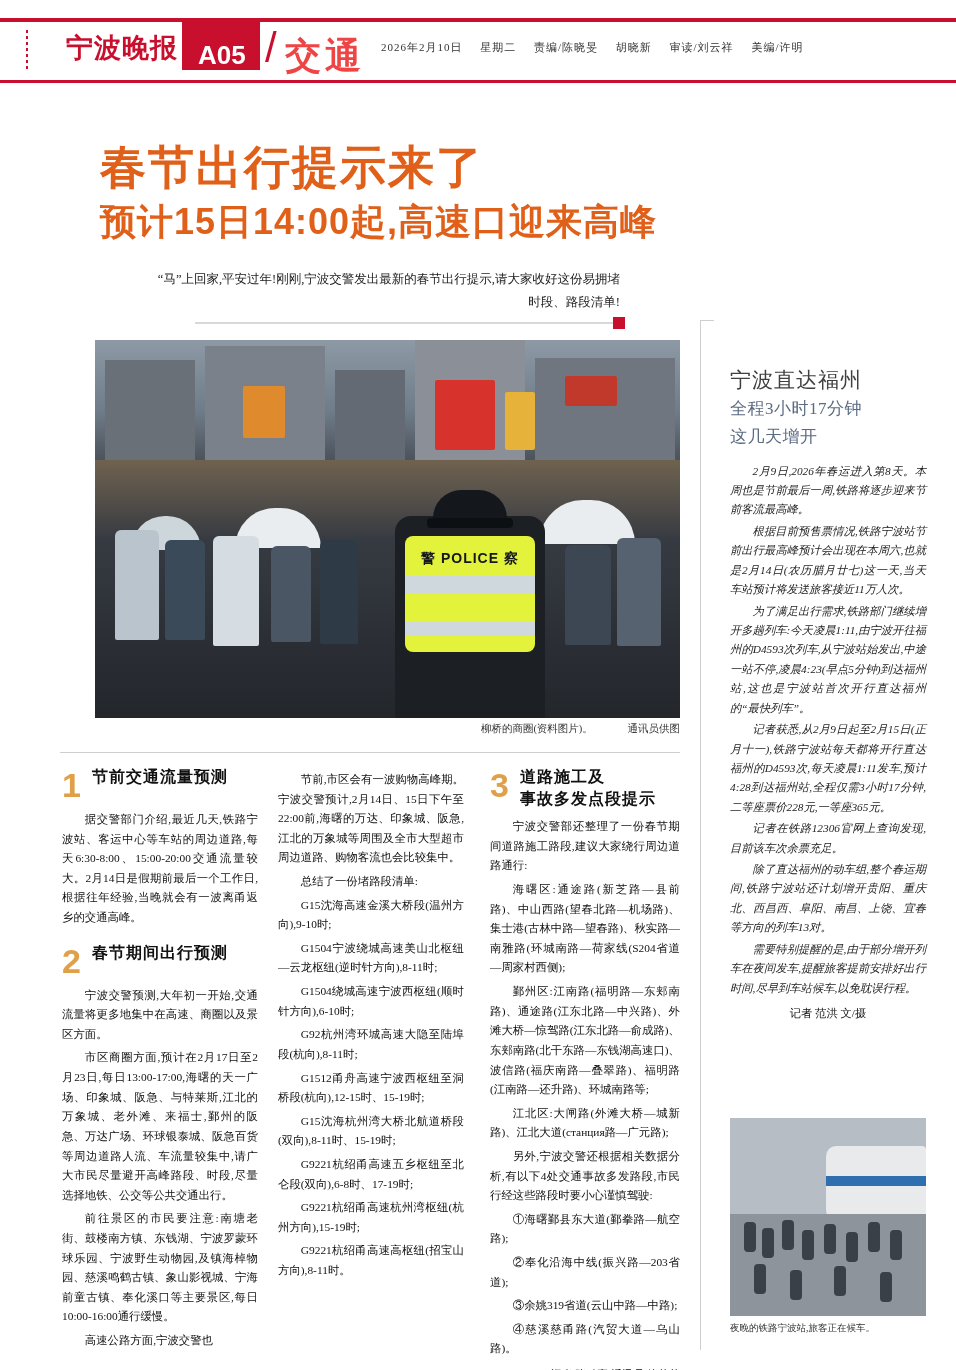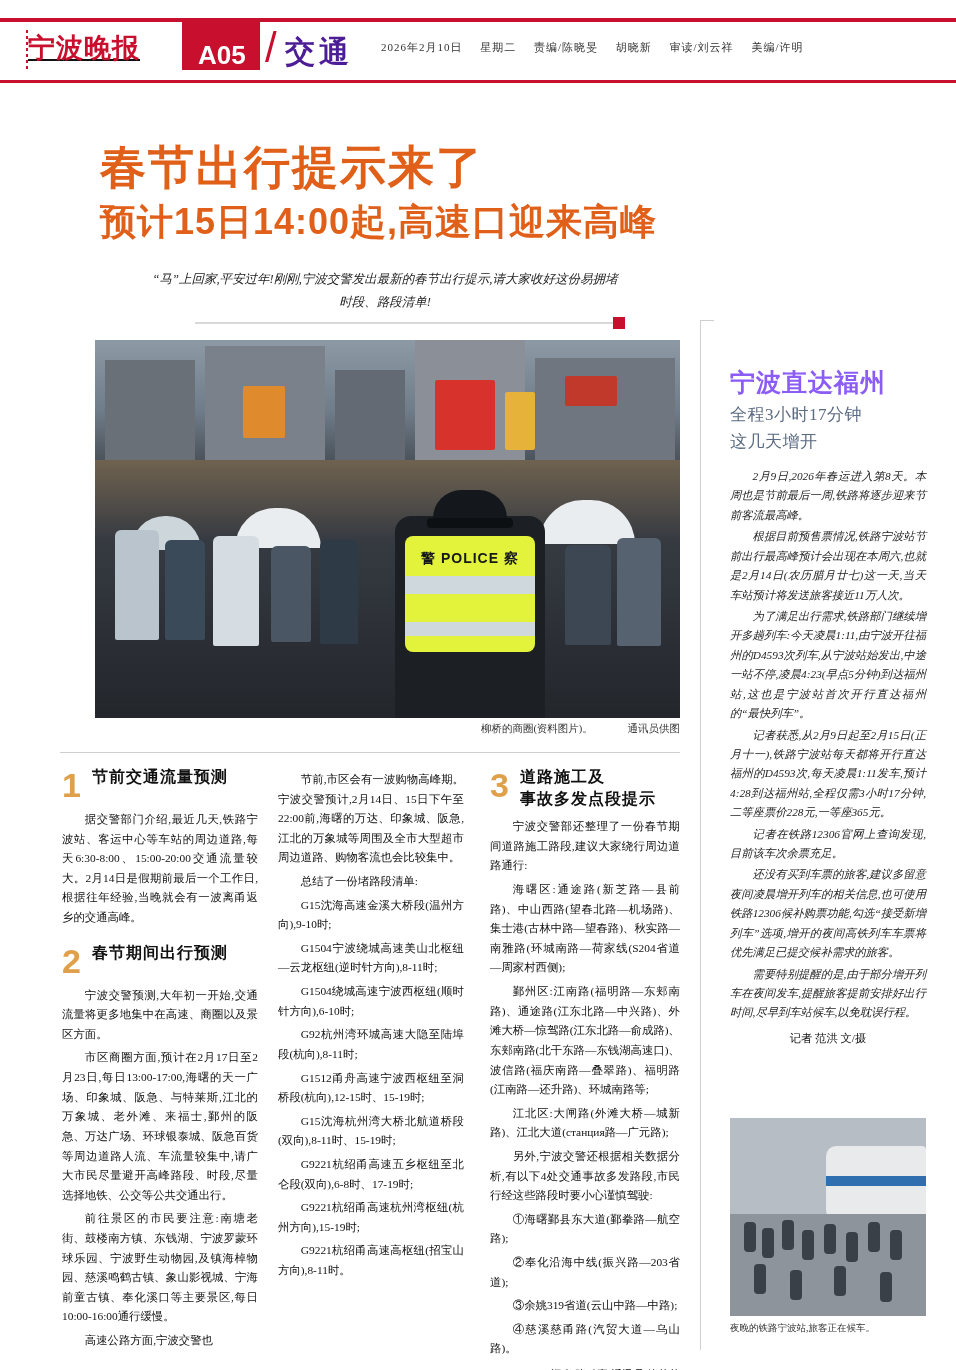--- a/index.html
+++ b/index.html
@@ -8,41 +8,41 @@
     font-family:"Liberation Serif","DejaVu Serif",serif;
     color:#111;position:relative;overflow:hidden;
   }
   .page{position:relative;width:956px;height:1370px;}
 
   
   .masthead{position:absolute;left:0;top:0;width:956px;height:92px;}
   .red-bar{position:absolute;left:0;top:18px;width:956px;height:4px;background:#c8102e;}
   .red-bar2{position:absolute;left:0;top:80px;width:956px;height:3px;background:#c8102e;}
   .logo-box{position:absolute;left:28px;top:26px;width:150px;height:44px;background:#ffffff;
-    display:flex;align-items:center;justify-content:flex-start;text-decoration:underline;}
+    display:flex;align-items:center;justify-content:flex-end;}
   .logo-text{font-family:"Liberation Serif",serif;font-weight:bold;font-size:27px;color:#c8102e;letter-spacing:1px;}
   .logo-stripes{position:absolute;left:26px;top:30px;width:22px;height:36px;}
   .logo-stripes i{display:block;height:3px;background:#c8102e;margin-bottom:3px;width:100%;}
   .red-block{position:absolute;left:182px;top:22px;width:78px;height:48px;background:#c8102e;}
   .page-no{position:absolute;left:198px;top:40px;font-size:26px;font-weight:bold;color:#ffffff;
     font-family:"Liberation Sans",sans-serif;}
   .slash{position:absolute;left:265px;top:24px;font-size:42px;color:#c8102e;font-family:"Liberation Sans",sans-serif;}
-  .section-name{position:absolute;left:285px;top:32px;font-size:30px;font-weight:bold;color:#4c1d95;letter-spacing:4px;}
+  .section-name{position:absolute;left:285px;top:32px;font-size:36px;font-weight:bold;color:#ef4444;letter-spacing:4px;}
   .masthead-meta{position:absolute;left:381px;top:40px;font-size:11px;color:#333;letter-spacing:1px;}
   .masthead-meta span{margin-right:14px;}
 
   
   .headline{position:absolute;left:100px;top:140px;width:700px;}
   .h1{font-size:46px;font-weight:bold;color:#e0601a;letter-spacing:2px;line-height:1.2;
       font-family:"Liberation Sans",sans-serif;}
   .h2{font-size:36px;font-weight:bold;color:#e0601a;letter-spacing:1px;line-height:1.25;margin-top:4px;
       font-family:"Liberation Sans",sans-serif;}
 
   .lead{position:absolute;left:150px;top:268px;width:470px;font-size:12.5px;line-height:1.8;
-    color:#222;text-align:center;font-style:italic;}
+    color:#222;text-align:right;}
   .lead-rule{position:absolute;left:195px;top:322px;width:430px;height:2px;background:#d8d8d8;}
   .lead-rule i{position:absolute;right:0;top:-5px;width:12px;height:12px;background:#c8102e;}
 
   
   .photo{position:absolute;left:95px;top:340px;width:585px;height:378px;overflow:hidden;
     background:#2b2b33;}
   .photo .sky{position:absolute;left:0;top:0;width:585px;height:120px;
     background:linear-gradient(180deg,#8d9aa6 0%,#6e7b88 60%,#4b535c 100%);}
   .photo .bldg{position:absolute;background:#5b5f68;}
   .photo .b1{left:10px;top:20px;width:90px;height:105px;background:#6a7078;}
@@ -82,21 +82,21 @@
     background:linear-gradient(180deg,rgba(255,190,90,.25),rgba(255,190,90,0));}
   .photo-cap{position:absolute;left:95px;top:722px;width:585px;font-size:10.5px;color:#333;text-align:right;}
   .photo-cap .credit{margin-left:32px;}
 
   
   .vdiv{position:absolute;left:700px;top:320px;width:1px;height:1030px;background:#cfcfcf;}
   .vdiv-top{position:absolute;left:700px;top:320px;width:14px;height:1px;background:#cfcfcf;}
 
   
   .rcol{position:absolute;left:730px;top:366px;width:196px;}
-  .r-title{font-size:25px;font-weight:bold;color:#8b5cf6;letter-spacing:1px;line-height:1.35;}
+  .r-title{font-size:21px;font-weight:normal;color:#404040;letter-spacing:1px;line-height:1.35;}
   .r-sub{font-size:17px;color:#5b6b82;letter-spacing:0.5px;line-height:1.45;margin-top:3px;}
   .r-body{margin-top:12px;font-size:11.3px;line-height:1.72;color:#1d1d1d;text-align:justify;}
   .r-body p{margin:0 0 2px 0;text-indent:2em;font-style:italic;}
   .r-sign{margin-top:8px;font-size:11.3px;text-align:center;}
   .r-photo{position:absolute;left:730px;top:1118px;width:196px;height:198px;overflow:hidden;background:#9aa4ad;}
   .r-photo .plat{position:absolute;left:0;top:0;width:196px;height:96px;background:#b6bdc4;}
   .r-photo .train{position:absolute;left:96px;top:28px;width:100px;height:74px;background:#e8eaec;border-radius:10px 4px 4px 10px;}
   .r-photo .train i{position:absolute;left:0;top:30px;width:100px;height:10px;background:#2f6fb0;}
   .r-photo .ground{position:absolute;left:0;top:96px;width:196px;height:102px;background:#8d949b;}
   .r-photo .ppl{position:absolute;width:12px;height:30px;background:#3a4048;border-radius:4px;}
@@ -251,21 +251,21 @@
   <div class="rcol">
     <div class="r-title">宁波直达福州</div>
     <div class="r-sub">全程3小时17分钟</div>
     <div class="r-sub">这几天增开</div>
     <div class="r-body">
       <p>2月9日,2026年春运进入第8天。本周也是节前最后一周,铁路将逐步迎来节前客流最高峰。</p>
       <p>根据目前预售票情况,铁路宁波站节前出行最高峰预计会出现在本周六,也就是2月14日(农历腊月廿七)这一天,当天车站预计将发送旅客接近11万人次。</p>
       <p>为了满足出行需求,铁路部门继续增开多趟列车:今天凌晨1:11,由宁波开往福州的D4593次列车,从宁波站始发出,中途一站不停,凌晨4:23(早点5分钟)到达福州站,这也是宁波站首次开行直达福州的“最快列车”。</p>
       <p>记者获悉,从2月9日起至2月15日(正月十一),铁路宁波站每天都将开行直达福州的D4593次,每天凌晨1:11发车,预计4:28到达福州站,全程仅需3小时17分钟,二等座票价228元,一等座365元。</p>
       <p>记者在铁路12306官网上查询发现,目前该车次余票充足。</p>
-      <p>还没有买到车票的旅客,建议多留意夜间凌晨增开列车的相关信息,也可使用铁路12306候补购票功能,勾选“接受新增列车”选项,增开的夜间高铁列车车票将优先满足已提交候补需求的旅客。</p>
+      <p>除了直达福州的动车组,整个春运期间,铁路宁波站还计划增开贵阳、重庆北、西昌西、阜阳、南昌、上饶、宜春等方向的列车13对。</p>
       <p>需要特别提醒的是,由于部分增开列车在夜间发车,提醒旅客提前安排好出行时间,尽早到车站候车,以免耽误行程。</p>
     </div>
     <div class="r-sign">记者 范洪 文/摄</div>
   </div>
 
   <div class="r-photo">
     <div class="plat"></div>
     <div class="train">
         <i></i>
       </div>

